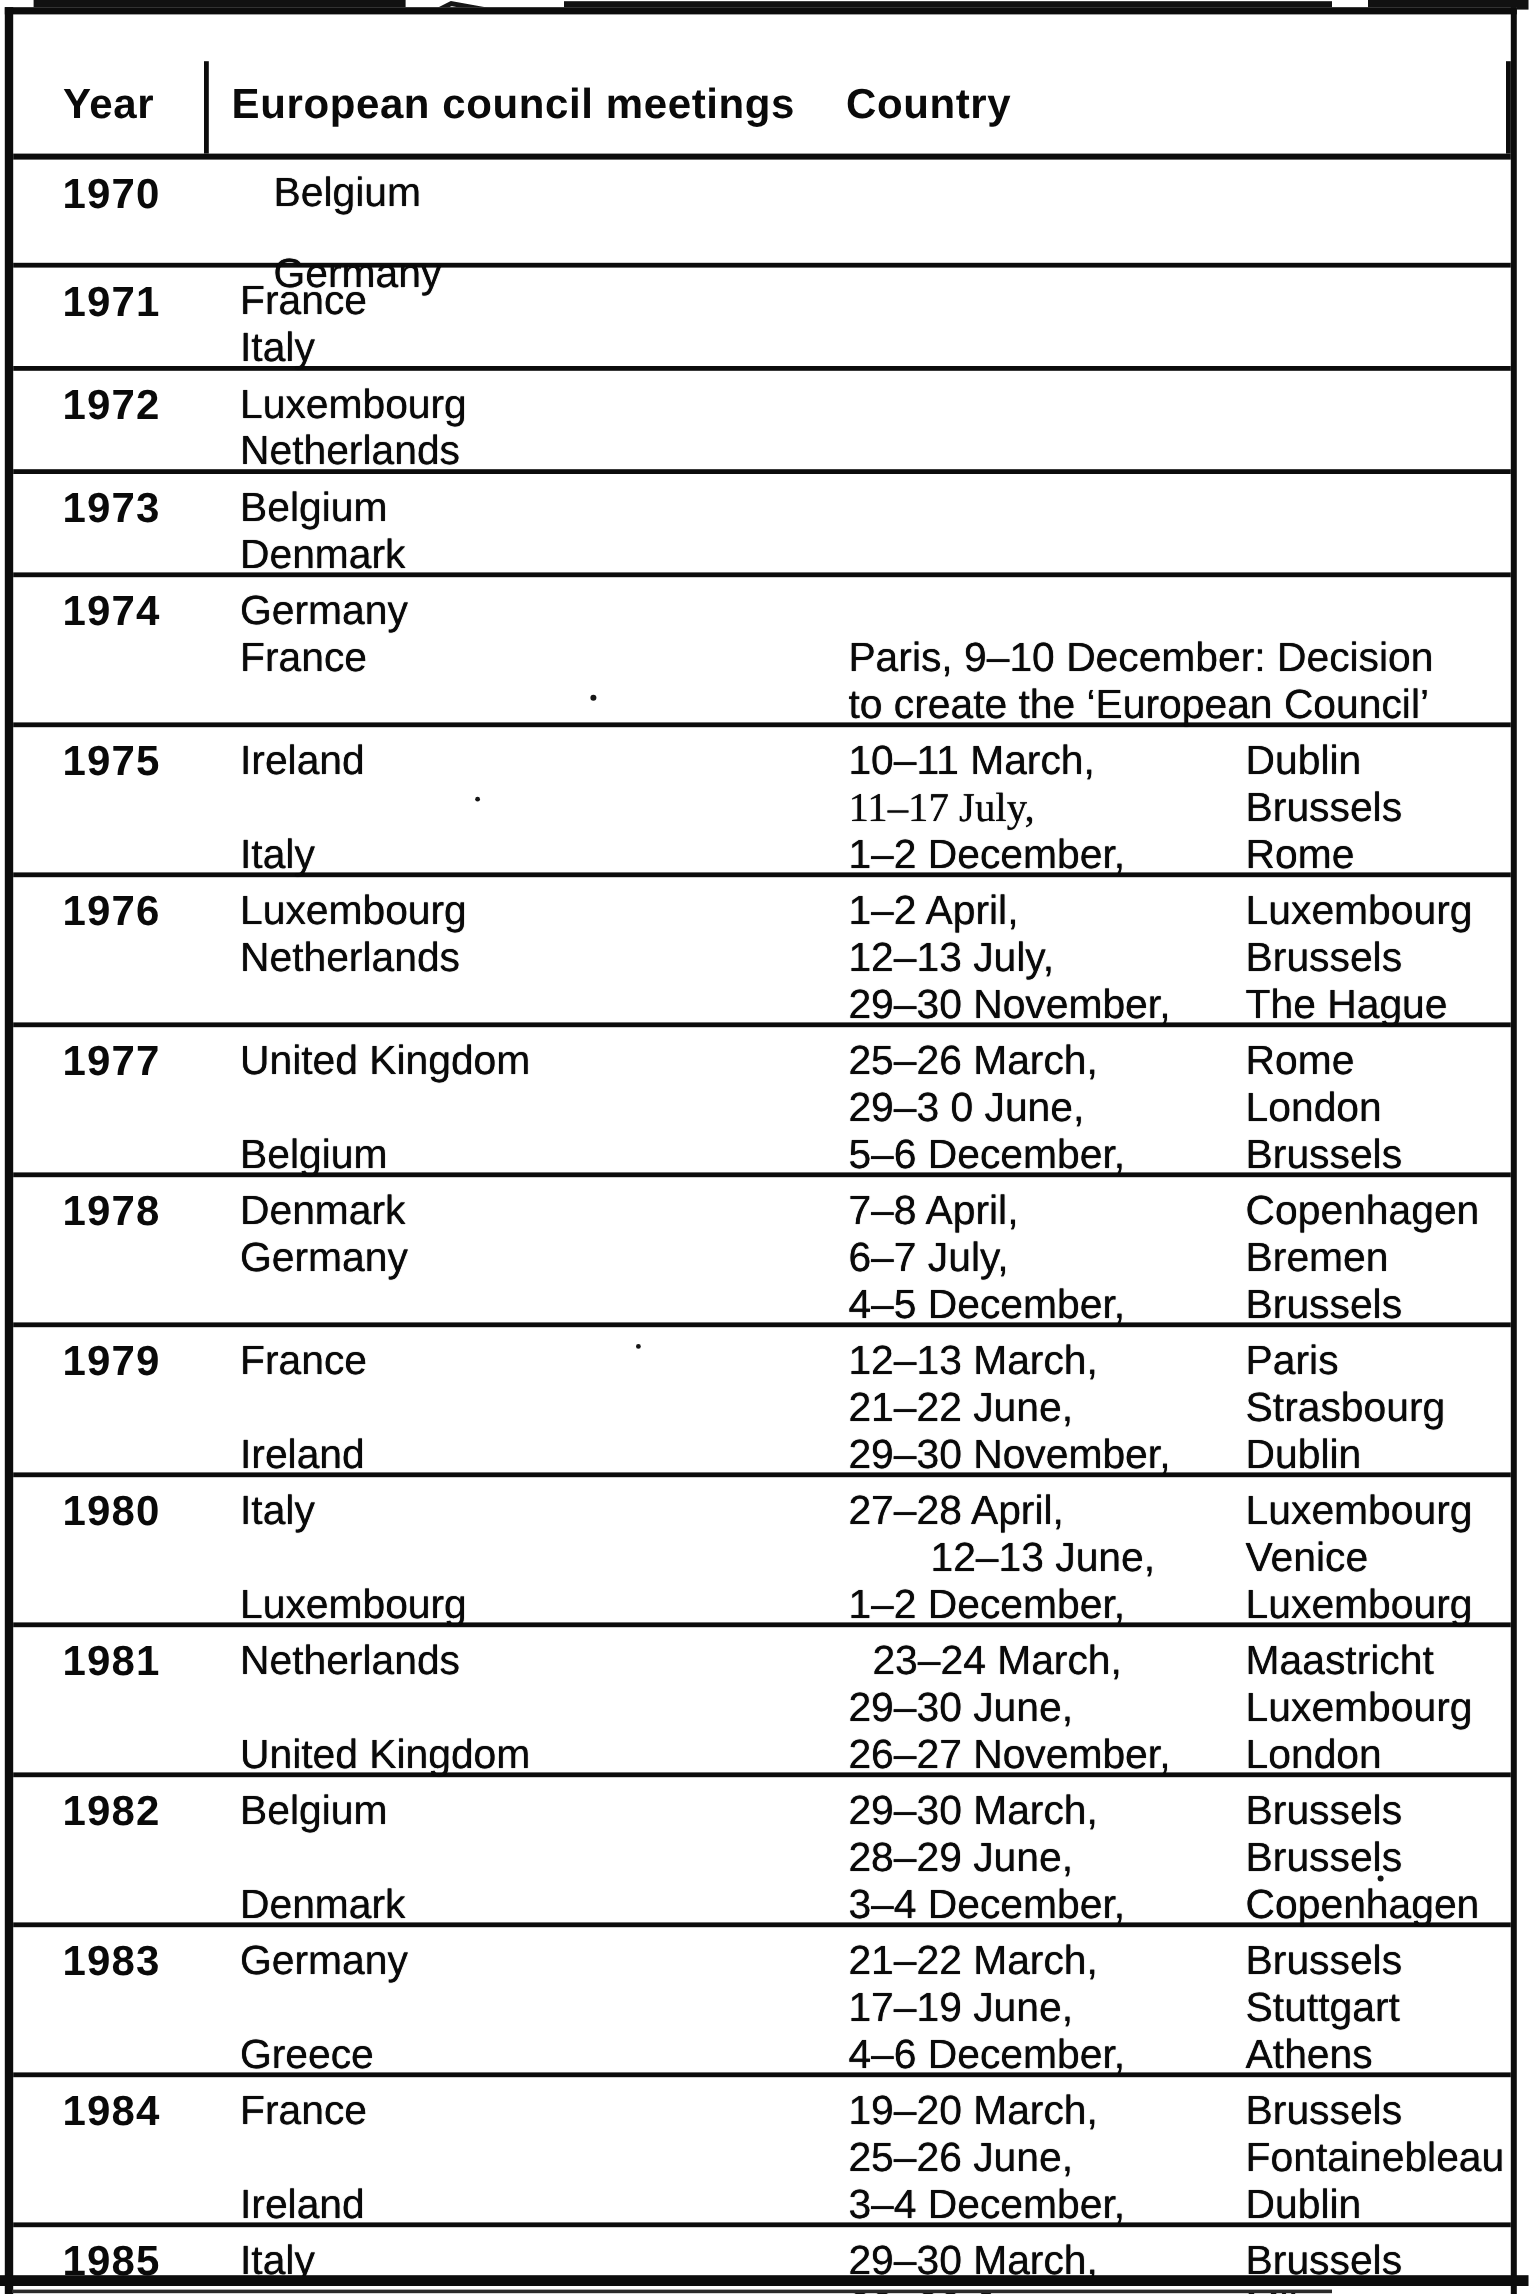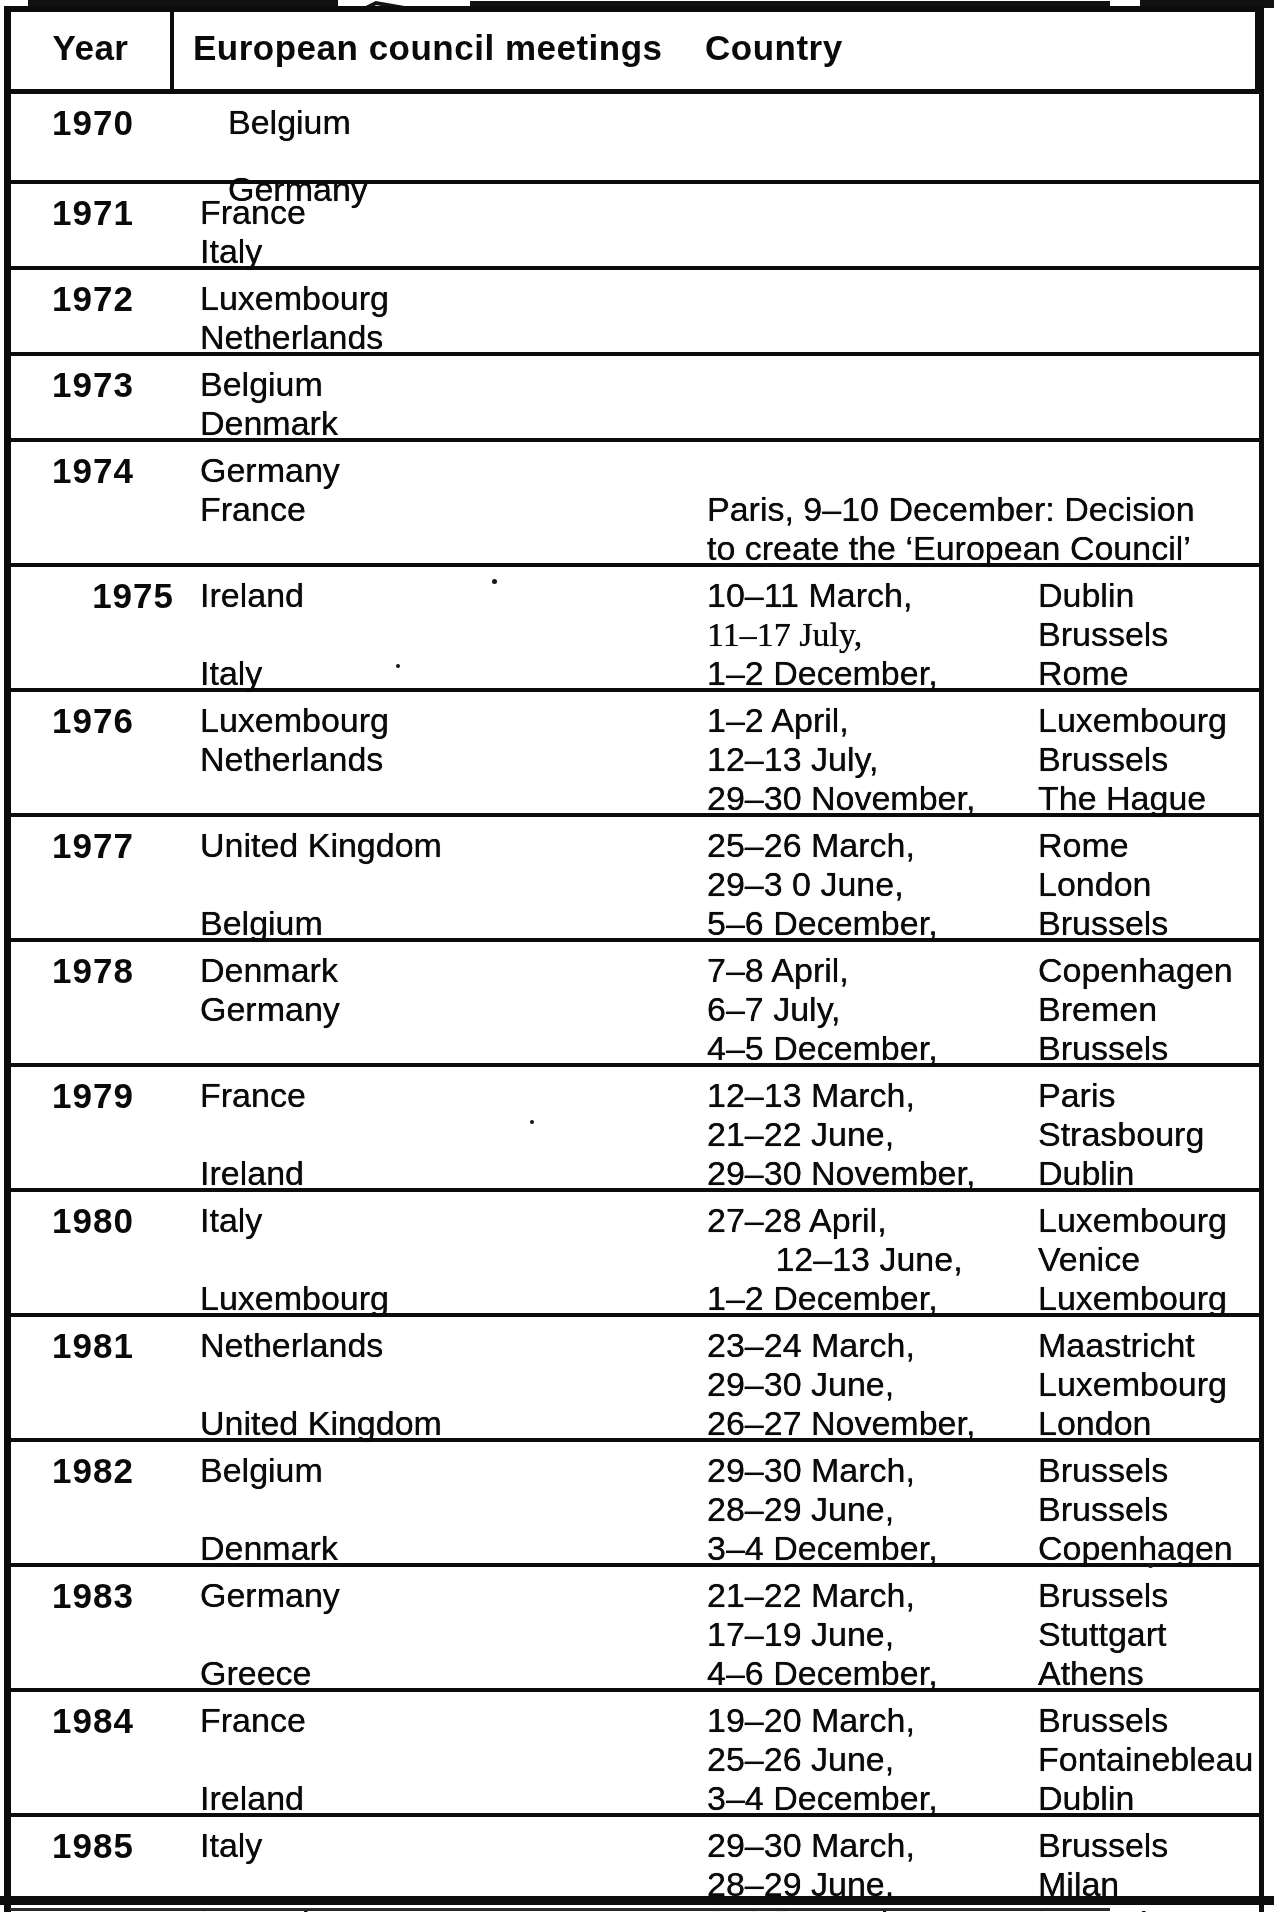--- a/index.html
+++ b/index.html
@@ -30,20 +30,21 @@
   }
   .thead{
     display:grid;
     grid-template-columns:163px 505px 1fr;
     height:82px;
     box-sizing:border-box;
     border-bottom:5px solid #0c0c0c;
     font-weight:bold;
     font-size:35px;
     letter-spacing:0.5px;
+    margin-top:39px;
   }
   .thead .hc{padding-top:16px;box-sizing:border-box;}
   .hc-year{text-align:center;border-right:4px solid #0c0c0c;}
   .hc-country{padding-left:26px;border-right:4px solid #0c0c0c;}
   .hc-meet{padding-left:19px;}
 
   .row{
     display:grid;
     grid-template-columns:163px 526px 331px 1fr;
     grid-auto-rows:39px;
@@ -112,21 +113,21 @@
           <div class="cell c" style="grid-area: 2 / 2;">Denmark</div>
         </div>
         <div class="row h3">
           <div class="cell y" style="grid-area: 1 / 1;">1974</div>
           <div class="cell c" style="grid-area: 1 / 2;">Germany</div>
           <div class="cell c" style="grid-area: 2 / 2;">France</div>
           <div class="cell n" style="grid-area: 2 / 3 / auto / span 2;">Paris, 9–10 December: Decision</div>
           <div class="cell n" style="grid-area: 3 / 3 / auto / span 2;">to create the ‘European Council’</div>
         </div>
         <div class="row h3">
-          <div class="cell y" style="grid-area: 1 / 1; text-align: right;">1975</div>
+          <div class="cell y" style="grid-area: 1 / 1;">1975</div>
           <div class="cell c" style="grid-area: 1 / 2;">Ireland</div>
           <div class="cell d" style="grid-area: 1 / 3;">10–11 March,</div>
           <div class="cell p" style="grid-area: 1 / 4;">Dublin</div>
           <div class="cell d" style="grid-area: 2 / 3; font-family: Liberation Serif, serif;">11–17 July,</div>
           <div class="cell p" style="grid-area: 2 / 4;">Brussels</div>
           <div class="cell c" style="grid-area: 3 / 2;">Italy</div>
           <div class="cell d" style="grid-area: 3 / 3;">1–2 December,</div>
           <div class="cell p" style="grid-area: 3 / 4;">Rome</div>
         </div>
         <div class="row h3">
@@ -180,21 +181,21 @@
           <div class="cell p" style="grid-area: 1 / 4;">Luxembourg</div>
           <div class="cell d" style="grid-area: 2 / 3; text-align: center;">12–13 June,</div>
           <div class="cell p" style="grid-area: 2 / 4;">Venice</div>
           <div class="cell c" style="grid-area: 3 / 2;">Luxembourg</div>
           <div class="cell d" style="grid-area: 3 / 3;">1–2 December,</div>
           <div class="cell p" style="grid-area: 3 / 4;">Luxembourg</div>
         </div>
         <div class="row h3">
           <div class="cell y" style="grid-area: 1 / 1;">1981</div>
           <div class="cell c" style="grid-area: 1 / 2;">Netherlands</div>
-          <div class="cell d" style="grid-area: 1 / 3;">23–24 March,</div>
+          <div class="cell d" style="grid-area: 1 / 3; margin-left: 20px;">23–24 March,</div>
           <div class="cell p" style="grid-area: 1 / 4;">Maastricht</div>
           <div class="cell d" style="grid-area: 2 / 3;">29–30 June,</div>
           <div class="cell p" style="grid-area: 2 / 4;">Luxembourg</div>
           <div class="cell c" style="grid-area: 3 / 2;">United Kingdom</div>
           <div class="cell d" style="grid-area: 3 / 3;">26–27 November,</div>
           <div class="cell p" style="grid-area: 3 / 4;">London</div>
         </div>
         <div class="row h3">
           <div class="cell y" style="grid-area: 1 / 1;">1982</div>
           <div class="cell c" style="grid-area: 1 / 2;">Belgium</div>

